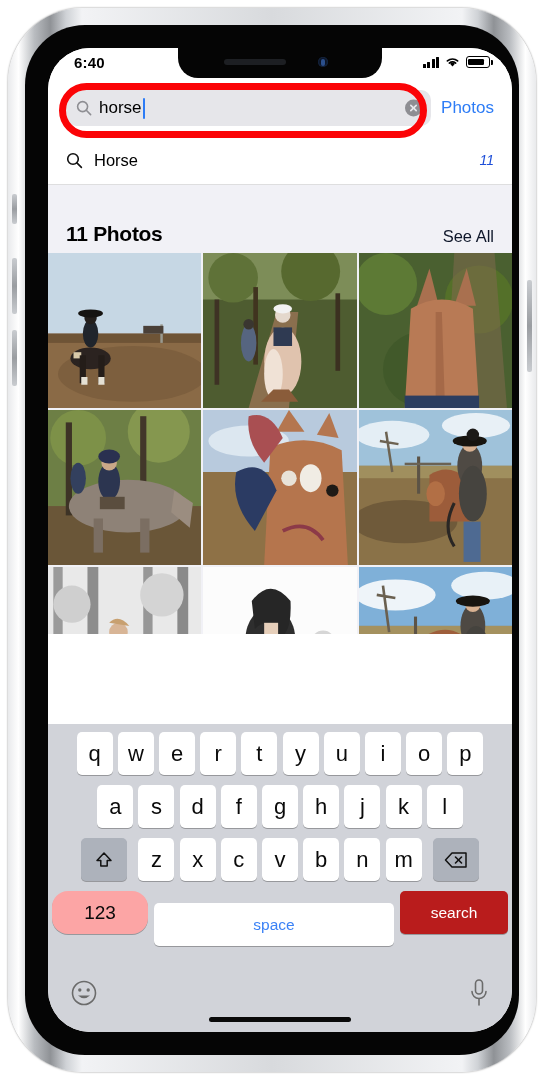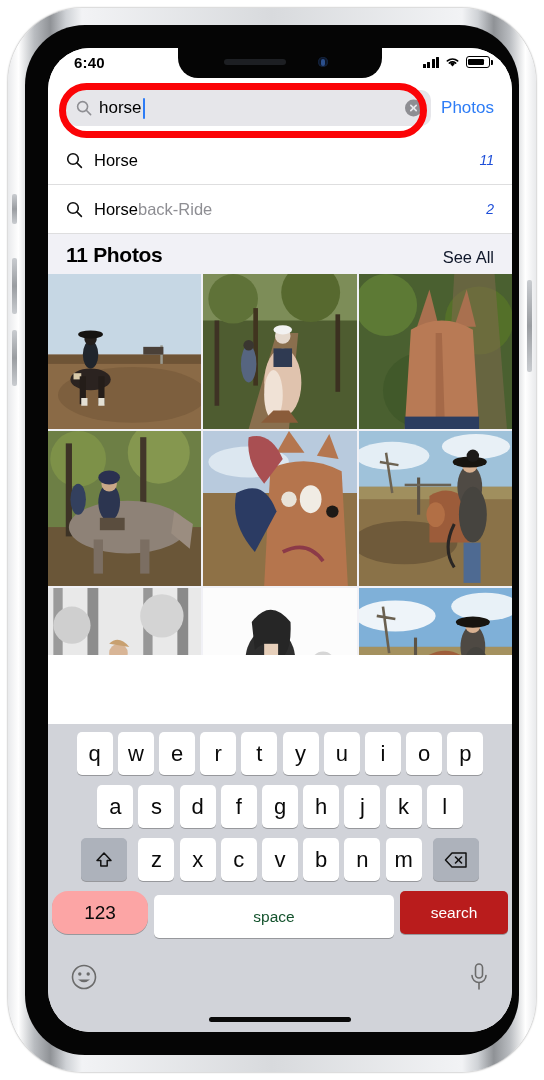--- a/index.html
+++ b/index.html
@@ -157,21 +157,21 @@
     border-bottom: 1px solid #dededf;
   }
   .suggest-row .s-icon { width: 26px; display:flex; align-items:center; }
   .suggest-label { flex: 1; font-size: 16.5px; color: #000; margin-left: 2px; }
   .suggest-label em { font-style: normal; color: #8e8e93; }
   .suggest-count { font-size: 14px; color: #1d4ed8; font-style: italic; }
 
   
   #photos-header {
     display: flex; align-items: flex-end; justify-content: space-between;
-    height: 40px; padding: 0 18px 7px 18px;
+    height: 68px; padding: 0 18px 7px 18px;
     background: #f1f1f6;
   }
   #photos-title { font-size: 21px; font-weight: bold; color: #000; letter-spacing: -.3px; }
   #see-all { font-size: 16.5px; color: #0f172a; }
 
   
   #photo-grid {
     display: grid;
     grid-template-columns: repeat(3, 1fr);
     gap: 2px;
@@ -209,22 +209,22 @@
   #kb-row3 #key-shift { margin-right: 9px; }
   #kb-row3 #key-delete { margin-left: 9px; }
   #kb-row4 { padding: 0 4px; }
   #key-123 {
     width: 96px; height: 43px; font-size: 19px;
     background: #fca5a5; border-radius: 16px; color:#0a0a0a;
     display:flex; align-items:center; justify-content:center;
     box-shadow: 0 1px 0 rgba(0,0,0,.28);
   }
   #key-space {
-    flex: 1; margin: 4px 6px; height: 43px; font-size: 15.5px;
-    background: #fff; border-radius: 5px; color:#14532d;
+    flex: 1; margin: 12px 6px; height: 43px; font-size: 15.5px;
+    background: #fff; border-radius: 5px; color:#3b82f6;
     display:flex; align-items:center; justify-content:center;
     box-shadow: 0 1px 0 rgba(0,0,0,.28);
   }
   #key-search {
     width: 108px; height: 43px; font-size: 15.5px;
     background: #b91c1c; color: #fff; border-radius: 5px;
     display:flex; align-items:center; justify-content:center;
     box-shadow: 0 1px 0 rgba(0,0,0,.28);
   }
   #kb-bottom {
@@ -299,30 +299,20 @@
       <span class="s-icon">
         <svg width="17" height="17" viewBox="0 0 17 17">
           <circle cx="7" cy="7" r="5.3" stroke="#111" stroke-width="1.6" fill="none"></circle>
           <line x1="10.9" y1="10.9" x2="15.4" y2="15.4" stroke="#111" stroke-width="1.6" stroke-linecap="round"></line>
         </svg>
       </span>
       <span class="suggest-label"><span>Horse</span><em></em></span>
       <span class="suggest-count">11</span>
     </div>
 
-    <div class="suggest-row">
-      <span class="s-icon">
-        <svg width="17" height="17" viewBox="0 0 17 17">
-          <circle cx="7" cy="7" r="5.3" stroke="#111" stroke-width="1.6" fill="none"></circle>
-          <line x1="10.9" y1="10.9" x2="15.4" y2="15.4" stroke="#111" stroke-width="1.6" stroke-linecap="round"></line>
-        </svg>
-      </span>
-      <span class="suggest-label"><span>Horse</span><em>back-Ride</em></span>
-      <span class="suggest-count">2</span>
-    </div>
 
     <div id="photos-header">
       <span id="photos-title">11 Photos</span>
       <span id="see-all">See All</span>
     </div>
 
     <div id="photo-grid">
 
       <div class="photo-cell">
         <svg viewBox="0 0 100 100" preserveAspectRatio="xMidYMid slice">

